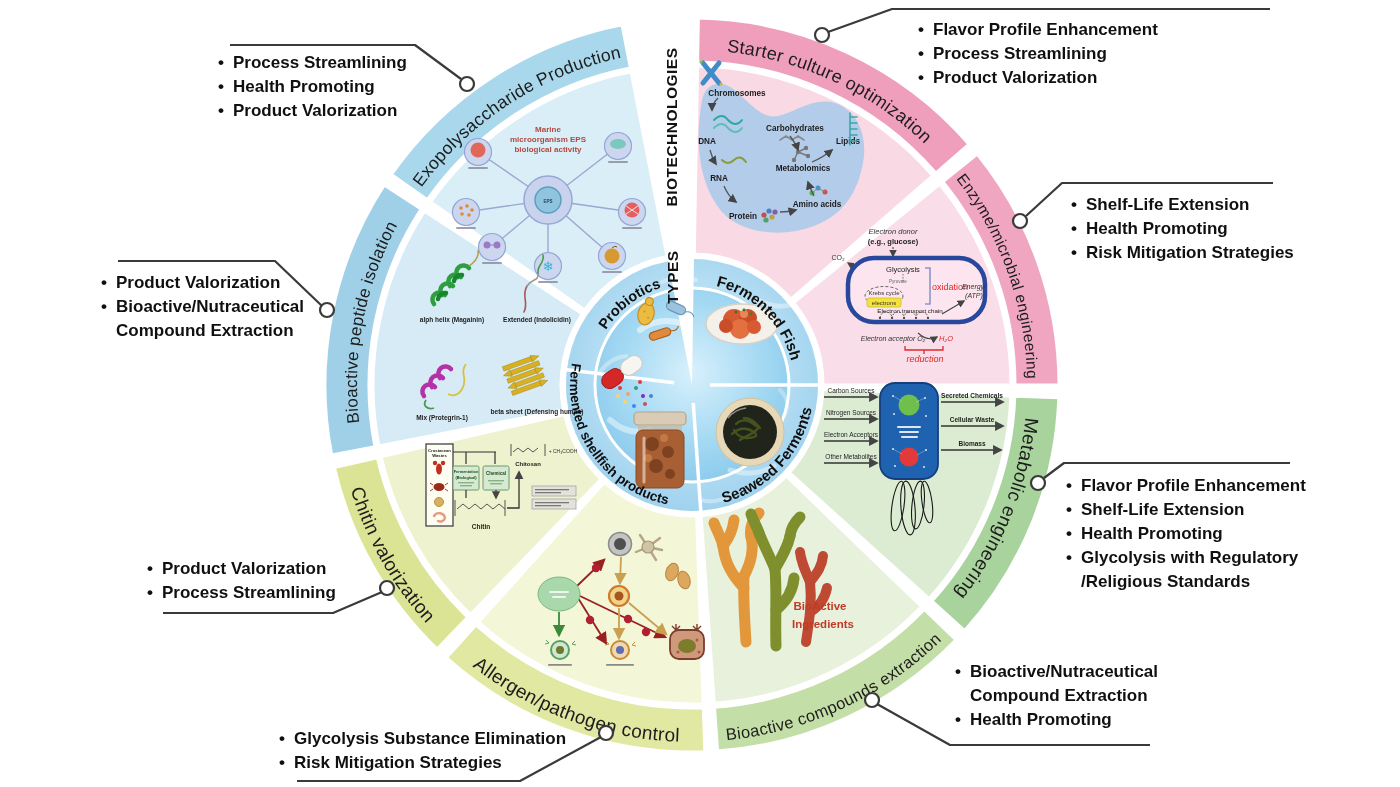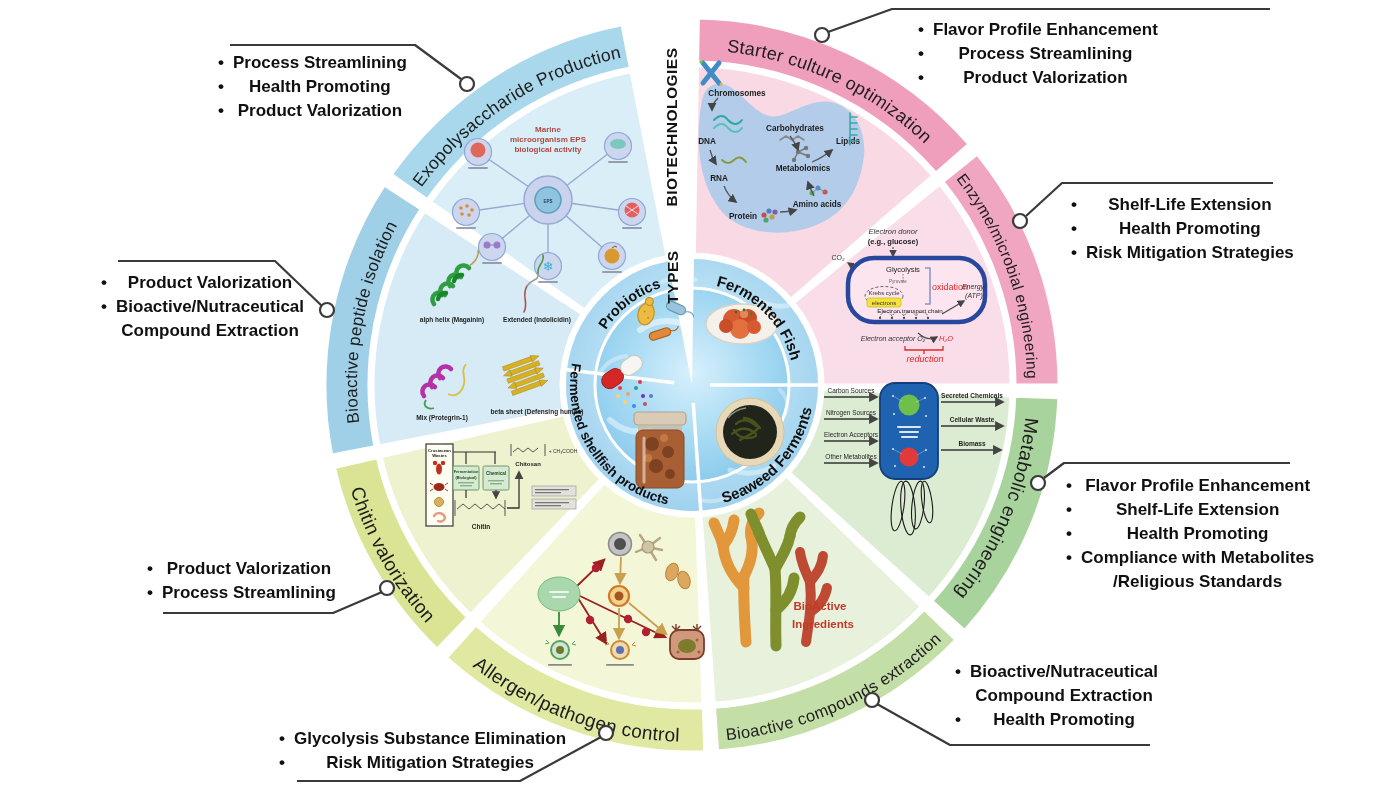--- a/index.html
+++ b/index.html
@@ -1,20 +1,20 @@
 <!DOCTYPE html>
 <html><head>
 <meta charset="utf-8">
 <style>
   html,body{margin:0;padding:0;background:#fff;}
   .stage{position:relative;width:1400px;height:787px;overflow:hidden;background:#fff;
          font-family:"Liberation Sans","DejaVu Sans",sans-serif;}
   svg text{font-family:"Liberation Sans","DejaVu Sans",sans-serif;}
   .callout{position:absolute;font-weight:700;font-size:17px;line-height:24px;color:#101010;}
-  .callout ul{margin:0;padding:0;list-style:none;text-align:center;}
+  .callout ul{margin:0;padding:0;list-style:none;}
   .callout li{position:relative;padding-left:15px;white-space:pre-line;}
   .callout li::before{content:"\2022";position:absolute;left:0;top:0;}
   .band-label{font-weight:400;fill:#1c1c1c;letter-spacing:.3px;}
   .type-label{font-weight:700;fill:#0f0f0f;}
   .axis-label{font-weight:700;fill:#111;letter-spacing:.5px;font-size:15.5px;}
   .ill{fill:#1c1c1c;}
 </style>
 </head>
 <body>
 
@@ -607,21 +607,21 @@
     <li>Shelf-Life Extension</li>
     <li>Health Promoting</li>
     <li>Risk Mitigation Strategies</li>
   </ul>
 </div>
 <div class="callout" style="left:1066px;top:474px;">
   <ul>
     <li>Flavor Profile Enhancement</li>
     <li>Shelf-Life Extension</li>
     <li>Health Promoting</li>
-    <li>Compliance with Metabolites
+    <li>Glycolysis with Regulatory
 /Religious Standards</li>
   </ul>
 </div>
 <div class="callout" style="left:955px;top:660px;">
   <ul>
     <li>Bioactive/Nutraceutical
 Compound Extraction</li>
     <li>Health Promoting</li>
   </ul>
 </div>

